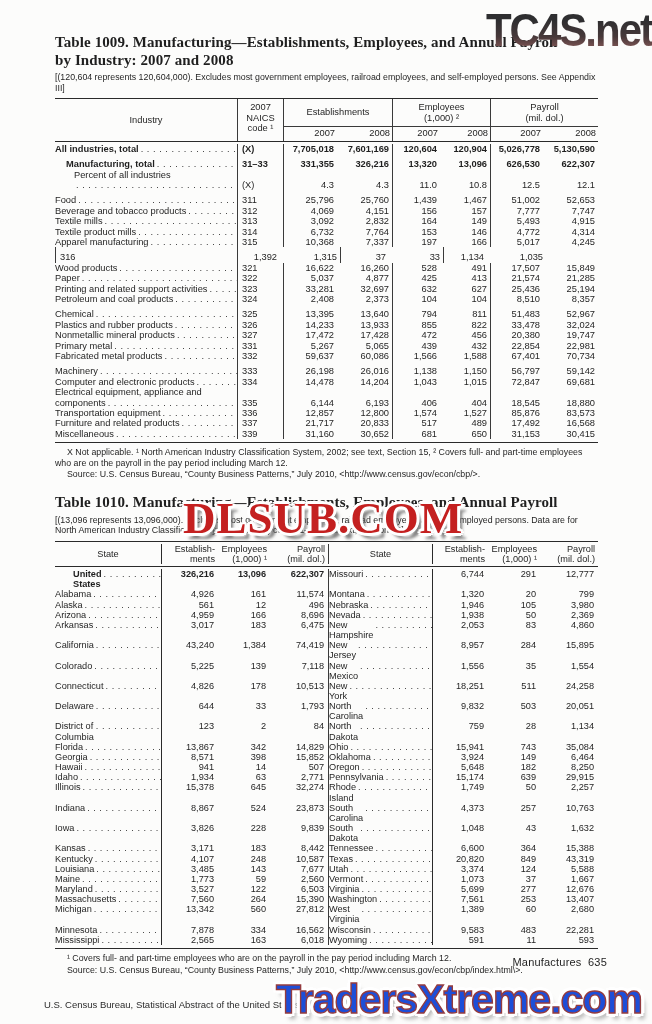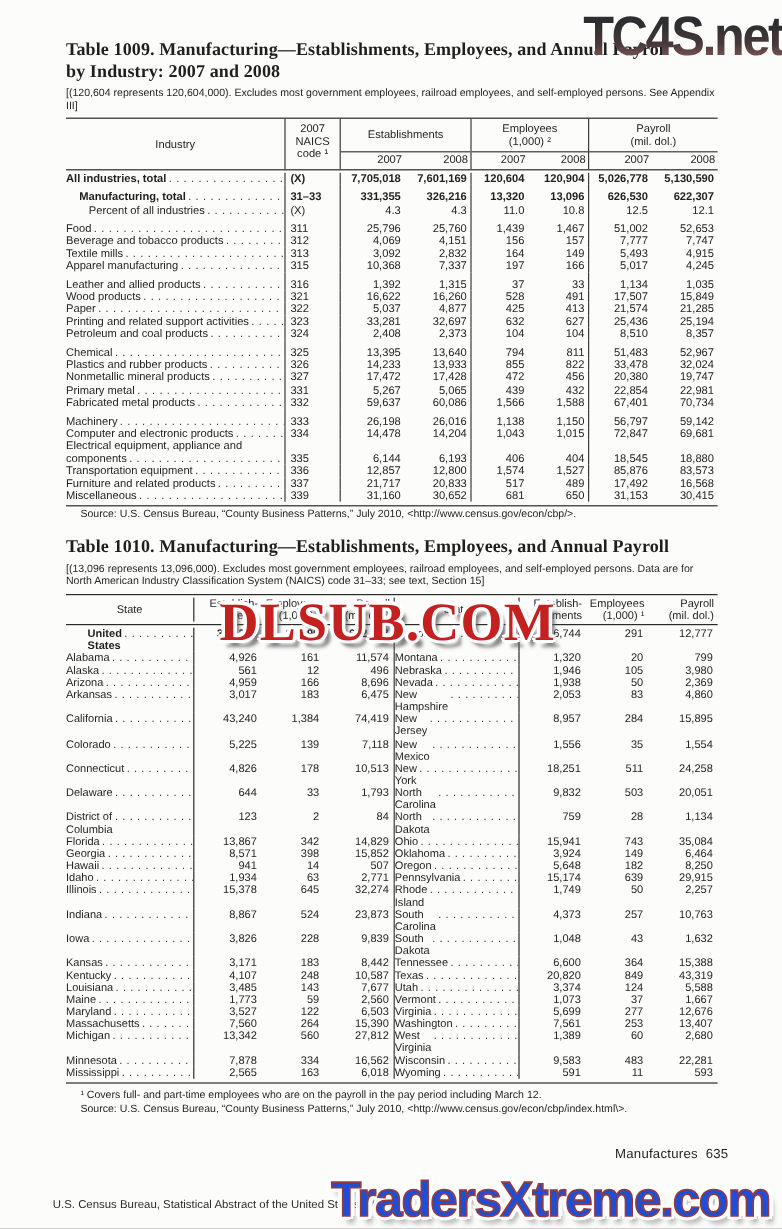--- a/index.html
+++ b/index.html
@@ -32,21 +32,21 @@
   .t9-body{padding:2px 0 3px;}
   .t9-row{display:grid;grid-template-columns:182px 46px 57px 52px 51px 47px 56px 52px;font-size:9.3px;line-height:10.4px;}
   .t9-row.gap > div{padding-top:5px;}
   .t9-row.bold .txt,.t9-row.bold .c-naics,.t9-row.bold .c-num{font-weight:bold;}
   .c-label{overflow:hidden;}
   .lab-line{display:flex;overflow:hidden;}
   .lab-line .txt{white-space:nowrap;flex:0 0 auto;}
   .dots{flex:1 1 auto;overflow:hidden;white-space:nowrap;color:#333;margin-left:2px;font-weight:400;}
   .dots::before{content:". . . . . . . . . . . . . . . . . . . . . . . . . . . . . . . . . . . . . . . . . . . . . . . .";letter-spacing:.5px;}
   .ind1 .lab-line{padding-left:11px;}
-  .ind2 .lab-line{padding-left:19px;}
+  .ind2 .lab-line{padding-left:19px;flex-direction:column;}
   .c-naics{border-left:1px solid #3a3a3a;padding-left:4px;display:flex;align-items:flex-end;}
   .c-num{display:flex;align-items:flex-end;justify-content:flex-end;}
   .c-num.n0,.c-num.n2,.c-num.n4{border-left:1px solid #3a3a3a;padding-right:6px;}
   .c-num.n1,.c-num.n3,.c-num.n5{padding-right:3px;}
 
   .footnote{font-size:8.8px;line-height:10.6px;text-indent:12px;margin-top:4px;}
   .sourceline{font-size:8.8px;line-height:10.6px;text-indent:12px;margin-top:1px;}
 
   
   .t10-head{display:grid;grid-template-columns:106px 57px 52px 58px 104px 56px 52px 58px;border-bottom:1.4px solid #2a2a2a;padding:2px 0;}
@@ -222,39 +222,48 @@
             <div class="c-num n0">3,092</div>
             <div class="c-num n1">2,832</div>
             <div class="c-num n2">164</div>
             <div class="c-num n3">149</div>
             <div class="c-num n4">5,493</div>
             <div class="c-num n5">4,915</div>
           </div>
           <div class="t9-row">
             <div class="c-label">
               <div class="lab-line">
+                <span class="txt">Textile product mills</span>
+                <span class="dots"></span>
+              </div>
+            </div>
+            <div class="c-naics">314</div>
+            <div class="c-num n0">6,732</div>
+            <div class="c-num n1">7,764</div>
+            <div class="c-num n2">153</div>
+            <div class="c-num n3">146</div>
+            <div class="c-num n4">4,772</div>
+            <div class="c-num n5">4,314</div>
+          </div>
+          <div class="t9-row">
+            <div class="c-label">
+              <div class="lab-line">
                 <span class="txt">Apparel manufacturing</span>
                 <span class="dots"></span>
               </div>
             </div>
             <div class="c-naics">315</div>
             <div class="c-num n0">10,368</div>
             <div class="c-num n1">7,337</div>
             <div class="c-num n2">197</div>
             <div class="c-num n3">166</div>
             <div class="c-num n4">5,017</div>
             <div class="c-num n5">4,245</div>
           </div>
           <div class="t9-row gap">
-            <div class="c-label">
-              <div class="lab-line">
-                <span class="txt">Leather and allied products</span>
-                <span class="dots"></span>
-              </div>
-            </div>
             <div class="c-naics">316</div>
             <div class="c-num n0">1,392</div>
             <div class="c-num n1">1,315</div>
             <div class="c-num n2">37</div>
             <div class="c-num n3">33</div>
             <div class="c-num n4">1,134</div>
             <div class="c-num n5">1,035</div>
           </div>
           <div class="t9-row">
             <div class="c-label">
@@ -480,20 +489,21 @@
             <div class="c-num n0">31,160</div>
             <div class="c-num n1">30,652</div>
             <div class="c-num n2">681</div>
             <div class="c-num n3">650</div>
             <div class="c-num n4">31,153</div>
             <div class="c-num n5">30,415</div>
           </div>
         </div>
     </div>
 
+    <div class="footnote">X Not applicable. ¹ North American Industry Classification System, 2002; see text, Section 15, ² Covers full- and part-time employees who are on the payroll in the pay period including March 12.</div>
     <div class="sourceline">Source: U.S. Census Bureau, “County Business Patterns,” July 2010, &lt;http://www.census.gov/econ/cbp/&gt;.</div>
 
     <div class="tbl-title" style="margin-top:14px;">Table 1010. Manufacturing—Establishments, Employees, and Annual Payroll</div>
     <div class="note">[(13,096 represents 13,096,000). Excludes most government employees, railroad employees, and self-employed persons. Data are for North American Industry Classification System (NAICS) code 31–33; see text, Section 15]</div>
 
     <div class="table t10" style="margin-top:5px;">
       <div class="t10-head">
         <div class="hc h-state">State</div>
         <div class="hc bLs">
           <div>Establish-</div>

